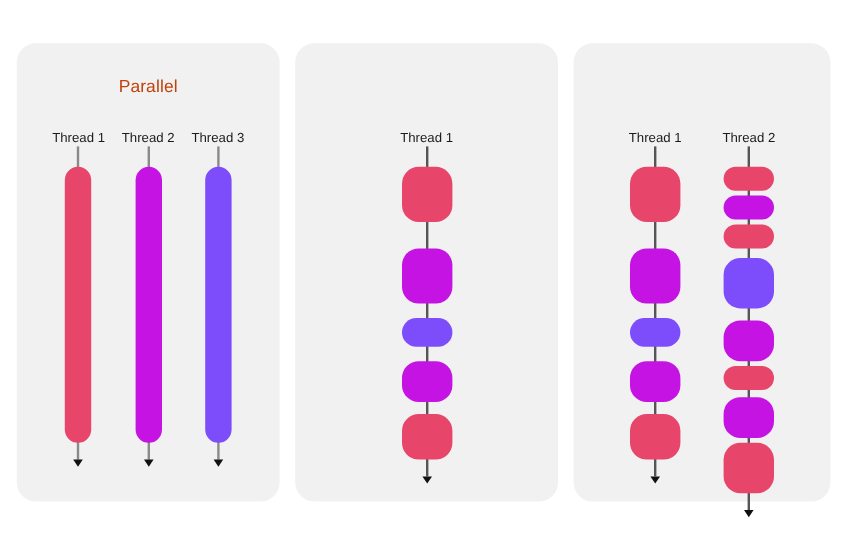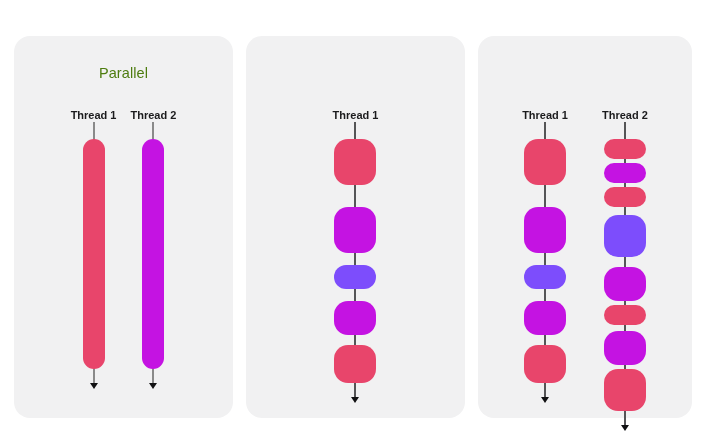--- a/index.html
+++ b/index.html
@@ -47,21 +47,20 @@
   }
 
   .threads {
     position: absolute;
     left: 0;
     right: 0;
     top: 74px;
     bottom: 0;
     display: flex;
     justify-content: center;
-    font-weight: bold;
   }
 
   .thread {
     position: relative;
     display: flex;
     flex-direction: column;
     align-items: center;
   }
 
   .thread-label {
@@ -116,38 +115,48 @@
   .longbar {
     border-radius: 18px;
     margin-top: 17px;
   }
 </style>
 </head>
 <body style="background: rgb(255, 255, 255);">
 
 <div id="diagram">
     <div class="panel" style="left: 14px; width: 219px; background: rgb(241, 241, 242);">
-      <div class="panel-title" style="color: #4d7c0f;">Parallel</div>
+      <div class="panel-title" style="color: #c2410c;">Parallel</div>
       <div class="threads" style="gap: 14px;">
         <div class="thread">
           <div class="thread-label" style="color: rgb(27, 27, 29);">Thread 1</div>
           <div style="position: relative; display: flex; flex-direction: column; align-items: center;">
             <div class="spine" style="background: rgb(138, 138, 138); top: 0px; height: 261px; bottom: auto;"></div>
             <div class="blocks">
               <div class="block longbar" style="margin-top: 0px; width: 22px; height: 230px; background: rgb(232, 69, 107); border-radius: 11px;"></div>
             </div>
             <div class="arrow" style="border-top-color: rgb(17, 17, 19); bottom: auto; top: 261px;"></div>
           </div>
         </div>
         <div class="thread">
           <div class="thread-label" style="color: rgb(27, 27, 29);">Thread 2</div>
           <div style="position: relative; display: flex; flex-direction: column; align-items: center;">
             <div class="spine" style="background: rgb(138, 138, 138); top: 0px; height: 261px; bottom: auto;"></div>
             <div class="blocks">
               <div class="block longbar" style="margin-top: 0px; width: 22px; height: 230px; background: rgb(196, 19, 226); border-radius: 11px;"></div>
+            </div>
+            <div class="arrow" style="border-top-color: rgb(17, 17, 19); bottom: auto; top: 261px;"></div>
+          </div>
+        </div>
+        <div class="thread">
+          <div class="thread-label" style="color: rgb(27, 27, 29);">Thread 3</div>
+          <div style="position: relative; display: flex; flex-direction: column; align-items: center;">
+            <div class="spine" style="background: rgb(138, 138, 138); top: 0px; height: 261px; bottom: auto;"></div>
+            <div class="blocks">
+              <div class="block longbar" style="margin-top: 0px; width: 22px; height: 230px; background: rgb(125, 77, 252); border-radius: 11px;"></div>
             </div>
             <div class="arrow" style="border-top-color: rgb(17, 17, 19); bottom: auto; top: 261px;"></div>
           </div>
         </div>
       </div>
     </div>
     <div class="panel" style="left: 246px; width: 219px; background: rgb(241, 241, 242);">
       <div class="threads" style="gap: 0px;">
         <div class="thread">
           <div class="thread-label" style="color: rgb(27, 27, 29);">Thread 1</div>

